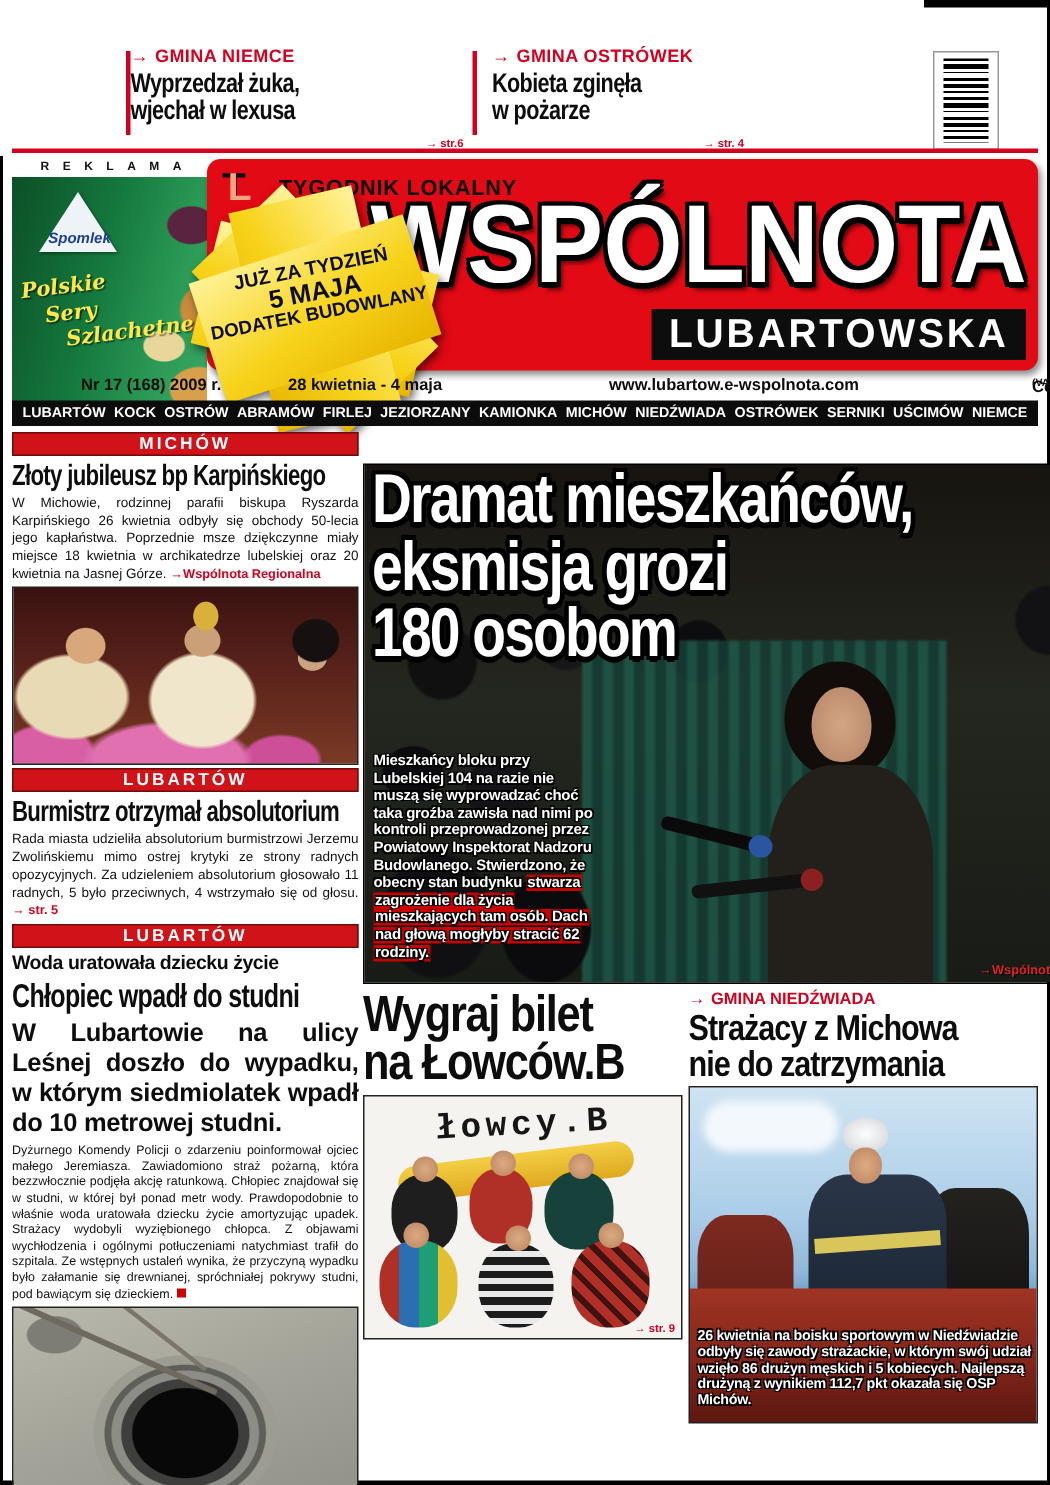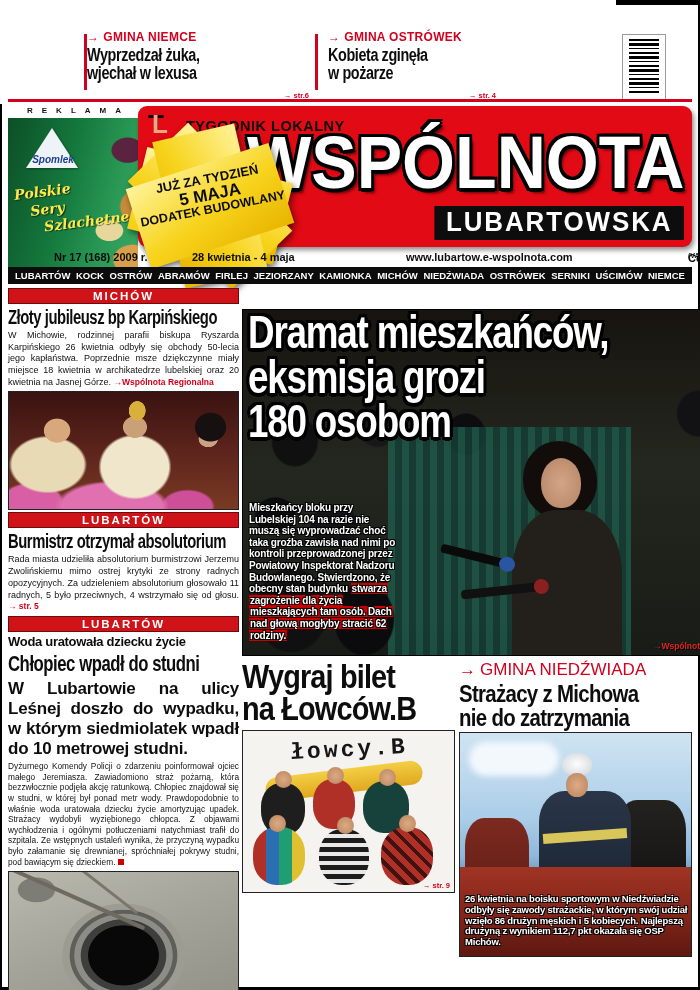--- a/index.html
+++ b/index.html
@@ -159,21 +159,21 @@
   .band-logo { position:absolute; top:6px; left:50%; transform:translateX(-50%) rotate(-3deg);
                font-family:"Liberation Mono", monospace; font-weight:bold; font-size:23px; letter-spacing:3px; color:#161616; }
   .banana { position:absolute; top:38px; left:22px; width:158px; height:24px; background:linear-gradient(#f3cf45,#dfa81e);
             border-radius:14px; transform:rotate(-7deg); }
   .guy { position:absolute; border-radius:45%; }
   .head { position:absolute; width:17px; height:17px; border-radius:50%; background:radial-gradient(#dcab82,#b9835f); }
   .band-ref { position:absolute; right:4px; bottom:2px; color:#d2001e; font-weight:bold; font-size:7.5px; }
 
   
   .fire { position:absolute; top:660px; left:459px; width:233px; }
-  .fire-kicker { color:#d2001e; font-weight:normal; font-size:17px; }
+  .fire-kicker { color:#d2001e; font-weight:bold; font-size:11px; }
   .fire-kicker .arr { margin-right:4px; }
   .fire-title { font-weight:bold; font-size:24px; line-height:.98; letter-spacing:-.8px; color:#0d0d0d;
                 transform:scaleX(.85); transform-origin:left top; white-space:pre; margin-top:2px; }
   .ph-fire { height:225px; margin-top:3px;
     background:linear-gradient(180deg,#cfe4f2 0%, #abcde8 38%, #8fb8da 55%, #7ba6cc 60%);padding-left:36px; }
   .ff-cloud { position:absolute; left:4%; top:4%; width:90px; height:34px; background:#f3f8fc; border-radius:20px; filter:blur(3px); }
   .ff-helmet { position:absolute; left:44%; top:9%; width:30px; height:22px; background:radial-gradient(#fdfdfd,#cfd4d8); border-radius:50% 50% 40% 40%; }
   .ff-face { position:absolute; left:46%; top:18%; width:22px; height:24px; background:radial-gradient(#dcab85,#b9825c); border-radius:48%; }
   .ff-body { position:absolute; left:34%; top:26%; width:92px; height:110px; background:linear-gradient(#2a3648,#1a2331); border-radius:28% 28% 10% 10%; }
   .ff-stripe { position:absolute; left:36%; top:44%; width:84px; height:10px; background:#d9c65a; transform:rotate(-4deg); }

